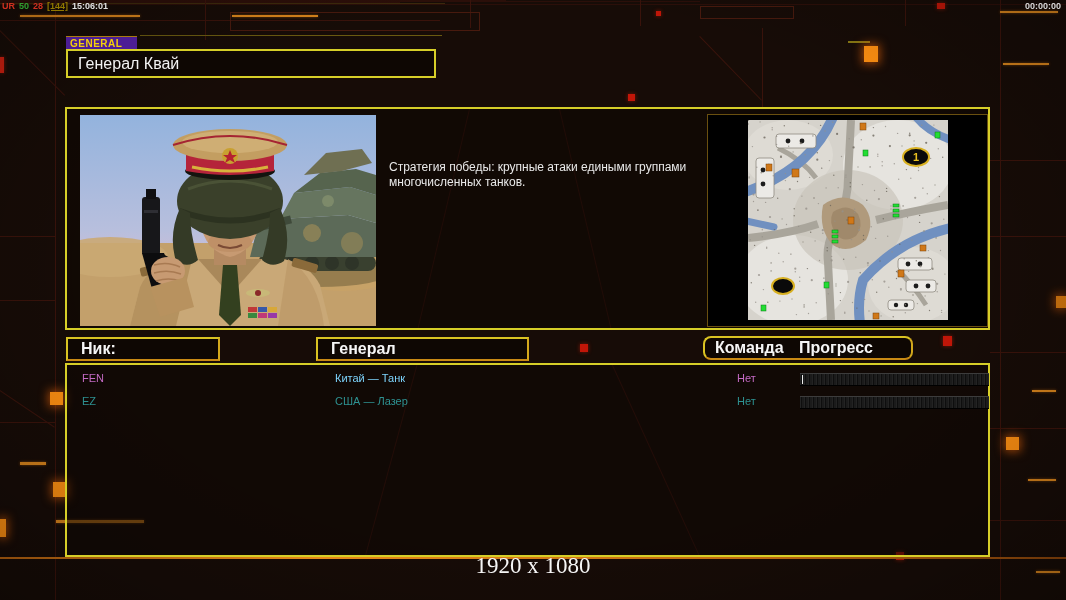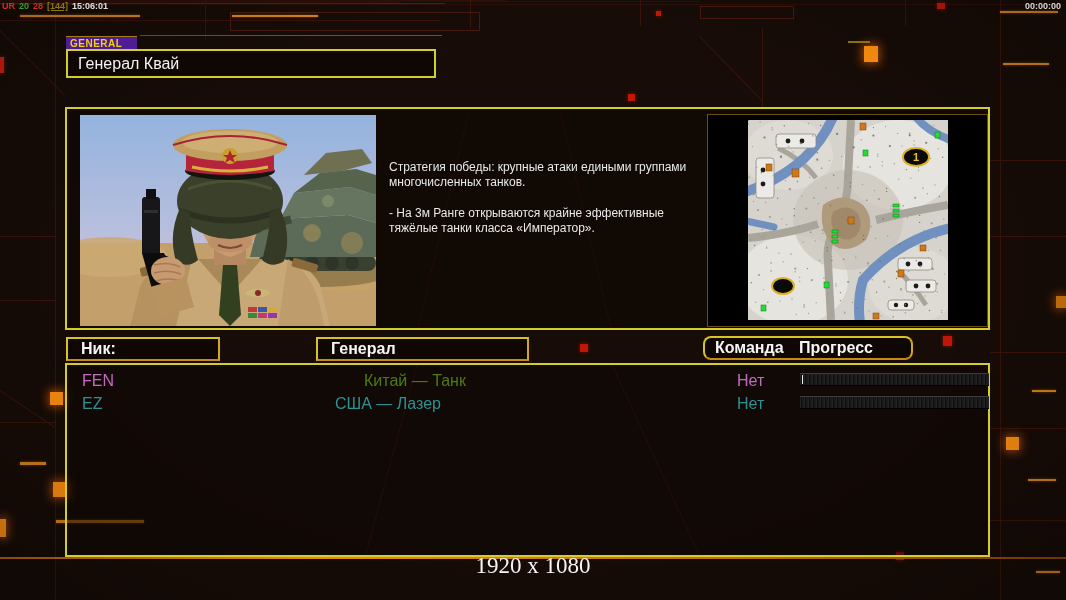--- a/index.html
+++ b/index.html
@@ -43,21 +43,21 @@
     border-bottom-color:#c98a14;border-right-color:#d3a81c;background:rgba(12,6,3,.8);
     color:#f5f5f5;font-size:16px;font-weight:bold;line-height:20px;}
   .hdr-nick{left:66px;top:337px;width:154px;padding-left:13px;}
   .hdr-general{left:316px;top:337px;width:213px;padding-left:13px;}
   .hdr-tp{left:703px;top:336px;width:210px;border-radius:8px;}
   .hdr-tp .lbl-team{position:absolute;left:10px;top:0;}
   .hdr-tp .lbl-progress{position:absolute;left:94px;top:0;}
   
   .list-panel{position:absolute;left:65px;top:363px;width:925px;height:194px;box-sizing:border-box;
     border:2px solid #d6ce28;background:rgba(12,6,3,.5);}
-  .row{position:absolute;left:0;width:100%;height:22px;font-size:16px;}
+  .row{position:absolute;left:0;width:100%;height:22px;font-size:11px;}
   .row span{position:absolute;top:2px;}
   .row .nick{left:15px;}
   .row .gen{left:268px;}
   .row .team{left:670px;}
   .bar{position:absolute;left:733px;top:3px;width:189px;height:11px;
     background:repeating-linear-gradient(90deg,#232323 0 1px,#0e0e0e 1px 2px,#1b1b1b 2px 4px);
     border-top:1px solid #3c3c3c;border-bottom:1px solid #000;}
   .caret{position:absolute;left:2px;top:1px;width:1px;height:9px;background:#ececec;}
   
   .resolution{position:absolute;left:0;top:553px;width:100%;text-align:center;
@@ -122,21 +122,21 @@
     <div class="rsq" style="left:896px;top:552px;width:8px;height:8px;"></div>
     <div class="rsq" style="left:656px;top:11px;width:5px;height:5px;"></div>
     <div class="rsq" style="left:937px;top:3px;width:8px;height:6px;"></div>
     <div class="rsq" style="left:0;top:57px;width:4px;height:16px;background:#d02010;"></div>
     <div class="vig"></div>
   </div>
 
   <div class="botline"></div>
 
   <div class="debug-left">
-    <span style="color: rgb(208, 48, 32);">UR</span><span style="color: rgb(48, 160, 48);">20</span><span style="color: rgb(208, 48, 32);">28</span><span style="color: rgb(144, 120, 0); text-decoration: underline;">[144]</span><span style="color: rgb(224, 224, 224);">15:06:01</span>
+    <span style="color: rgb(208, 48, 32);">UR</span><span style="color: rgb(48, 160, 48);">50</span><span style="color: rgb(208, 48, 32);">28</span><span style="color: rgb(144, 120, 0); text-decoration: underline;">[144]</span><span style="color: rgb(224, 224, 224);">15:06:01</span>
   </div>
   <div class="debug-right">00:00:00</div>
 
   <div class="tab">GENERAL</div>
   <div class="title-box">
     <span>Генерал Квай</span>
   </div>
 
   <div class="main-panel">
 
@@ -225,21 +225,20 @@
             <ellipse cx="88" cy="156" rx="17" ry="14" fill="#c79a72"></ellipse>
             <path d="M74,150 Q88,146 100,152 M74,158 Q88,154 101,159 M76,166 Q89,162 100,166" stroke="#a87a52" stroke-width="1.5" fill="none"></path>
             <path d="M70,172 L106,162 L114,192 L80,202 Z" fill="#b8925f"></path>
           </g>
         </g>
       </svg>
     </div>
 
     <div class="desc">
       <p>Стратегия победы: крупные атаки едиными группами многочисленных танков.</p>
-      <p>- На 3м Ранге открываются крайне эффективные тяжёлые танки класса «Император».</p>
     </div>
 
     <div class="map-box">
       <svg class="map-img" viewBox="0 0 200 200">
         <rect width="200" height="200" fill="#d6d3cc"></rect>
         <ellipse cx="150" cy="45" rx="55" ry="45" fill="#e6e4df"></ellipse>
         <ellipse cx="45" cy="160" rx="55" ry="45" fill="#e6e4df"></ellipse>
         <ellipse cx="40" cy="35" rx="45" ry="35" fill="#dedbd4"></ellipse>
         <ellipse cx="165" cy="165" rx="45" ry="38" fill="#dedbd4"></ellipse>
         <ellipse cx="100" cy="100" rx="55" ry="50" fill="#c9c5bb" opacity=".7"></ellipse>
@@ -552,21 +551,21 @@
     <span>Генерал</span>
   </div>
   <div class="hdr hdr-tp">
     <span class="lbl-team">Команда</span>
     <span class="lbl-progress">Прогресс</span>
   </div>
 
   <div class="list-panel">
     <div class="row" style="top:5px;">
       <span class="nick" style="color: rgb(196, 106, 196);">FEN</span>
-      <span class="gen" style="color: #4d7c0f; margin-left: 29px;">Китай — Танк</span>
+      <span class="gen" style="color: #7dd3fc;">Китай — Танк</span>
       <span class="team" style="color: rgb(196, 106, 196);">Нет</span>
       <div class="bar">
         <div class="caret"></div>
       </div>
     </div>
     <div class="row" style="top:28px;">
       <span class="nick" style="color: rgb(46, 146, 146);">EZ</span>
       <span class="gen" style="color: rgb(46, 146, 146);">США — Лазер</span>
       <span class="team" style="color: rgb(46, 146, 146);">Нет</span>
       <div class="bar"></div>

